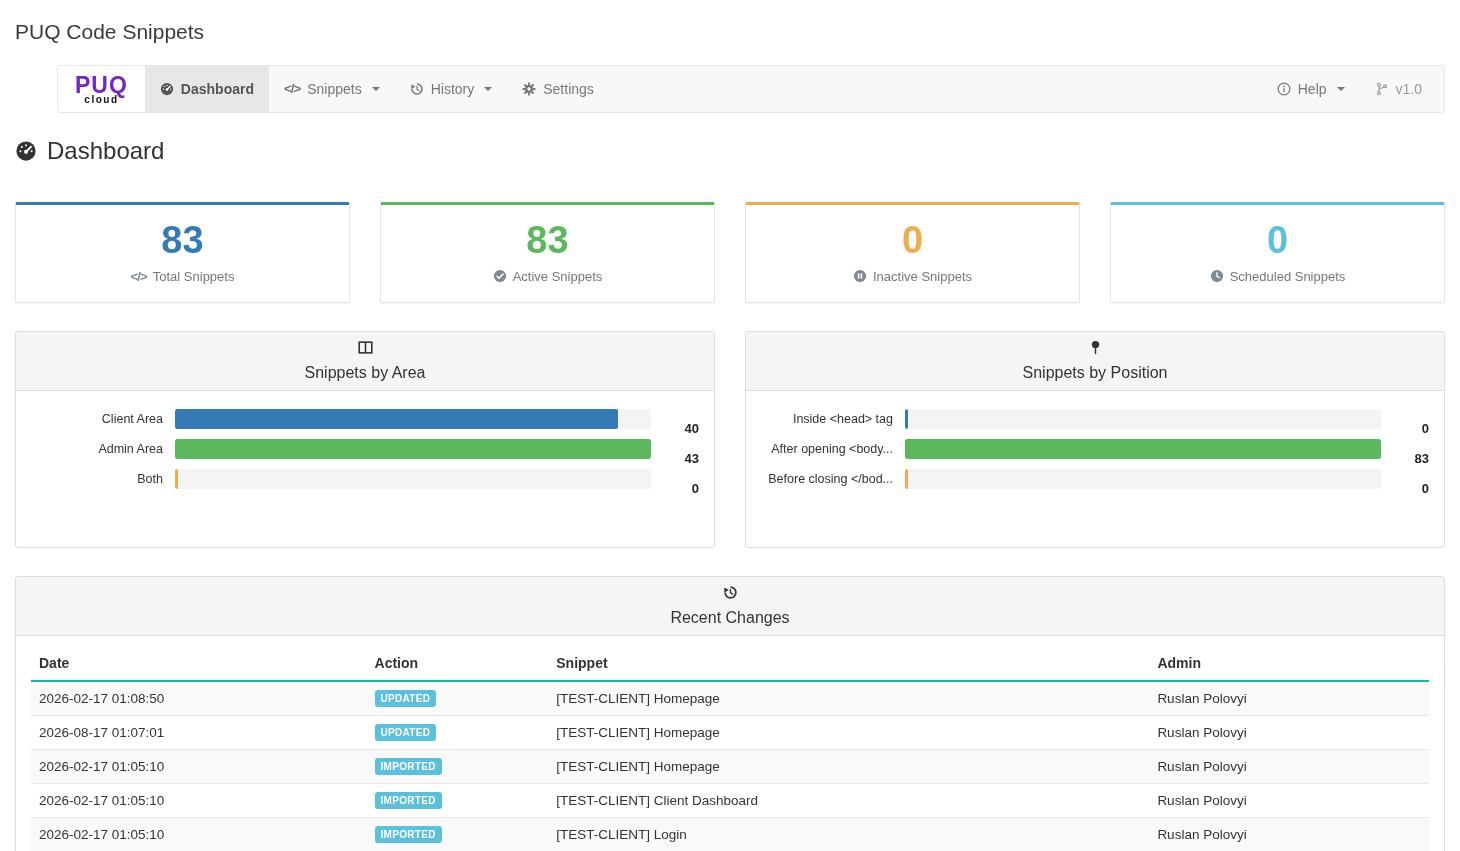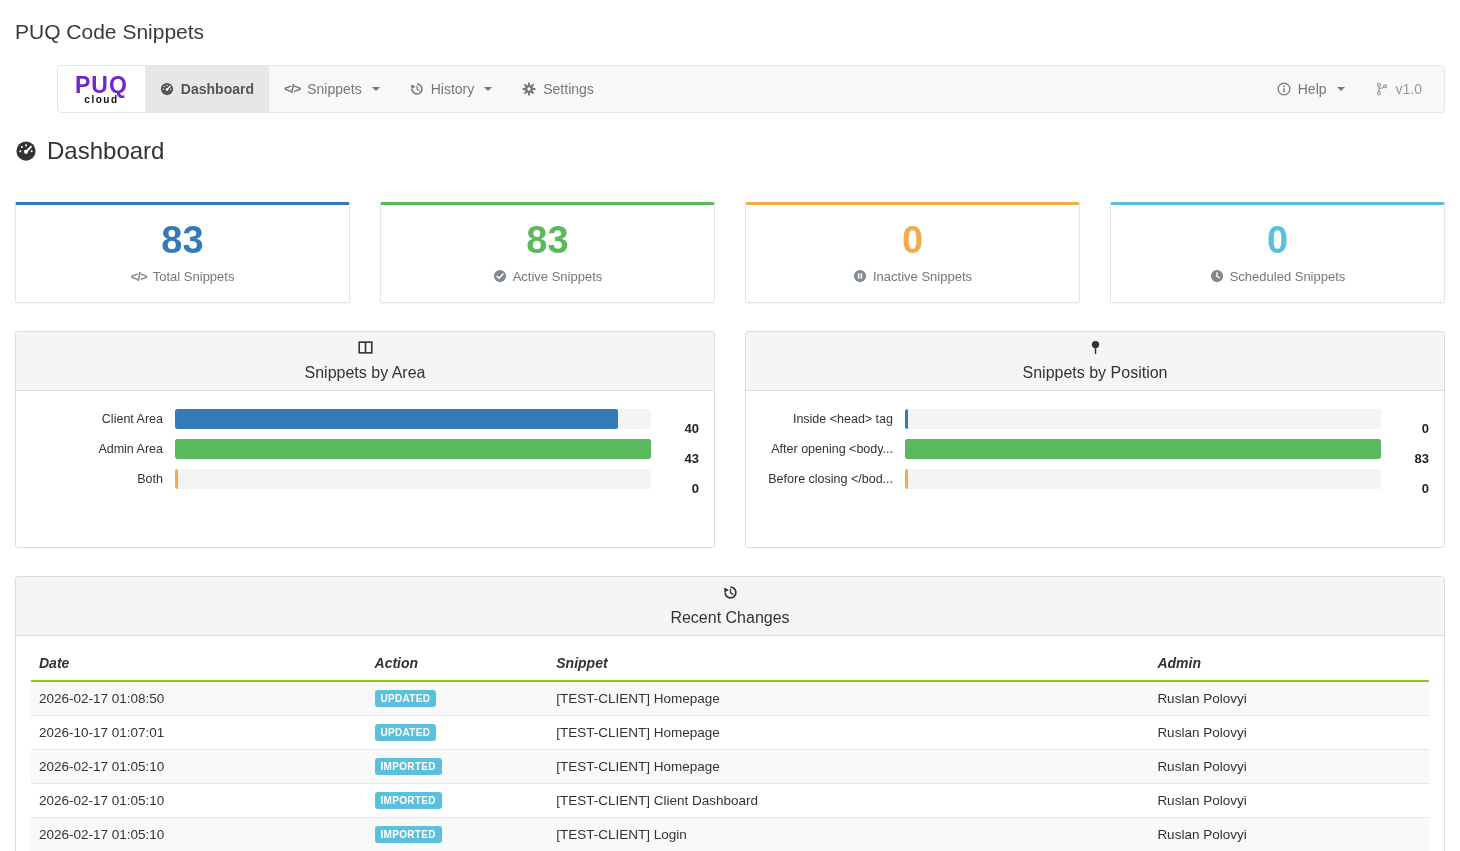--- a/index.html
+++ b/index.html
@@ -64,21 +64,21 @@
                white-space: nowrap; }
   .bar-track { flex: 1; height: 20px; background: #f4f4f4; border-radius: 2px; overflow: hidden; }
   .bar-fill { height: 100%; border-radius: 2px; min-width: 3px; }
   .bar-value { width: 48px; text-align: right; font-weight: 700; font-size: 13px; color: #222; margin-top: 20px; }
 
   
   .recent { margin-top: 28px; }
   .recent-body { padding: 10px 15px 15px; }
   table { width: 100%; border-collapse: collapse; }
   th { text-align: left; padding: 9px 8px; font-size: 14px; font-weight: 700; color: #333;
-       border-bottom: 2px solid #84cc16; font-style: italic; }
+       border-bottom: 2px solid #14b8a6; }
   td { padding: 8px; font-size: 13.5px; color: #333; border-top: 1px solid #e7e7e7; }
   tbody tr:first-child td { border-top: 0; }
   tbody tr:nth-child(odd) { background: #f9f9f9; }
   .badge-action { display: inline-block; color: #fff; font-size: 10px; font-weight: 700;
                   padding: 3px 6px; border-radius: 3px; letter-spacing: 0.3px; }
 </style>
 </head>
 <body>
 
 <h1 class="page-title">PUQ Code Snippets</h1>
@@ -334,21 +334,21 @@
           </tr>
         </thead>
       <tbody id="recent-body-rows">
           <tr>
             <td>2026-02-17 01:08:50</td>
             <td><span class="badge-action" style="background: rgb(91, 192, 222);">UPDATED</span></td>
             <td>[TEST-CLIENT] Homepage</td>
             <td>Ruslan Polovyi</td>
           </tr>
           <tr>
-            <td>2026-10-17 01:07:01</td>
+            <td>2026-08-17 01:07:01</td>
             <td><span class="badge-action" style="background: rgb(91, 192, 222);">UPDATED</span></td>
             <td>[TEST-CLIENT] Homepage</td>
             <td>Ruslan Polovyi</td>
           </tr>
           <tr>
             <td>2026-02-17 01:05:10</td>
             <td><span class="badge-action" style="background: rgb(91, 192, 222);">IMPORTED</span></td>
             <td>[TEST-CLIENT] Homepage</td>
             <td>Ruslan Polovyi</td>
           </tr>

